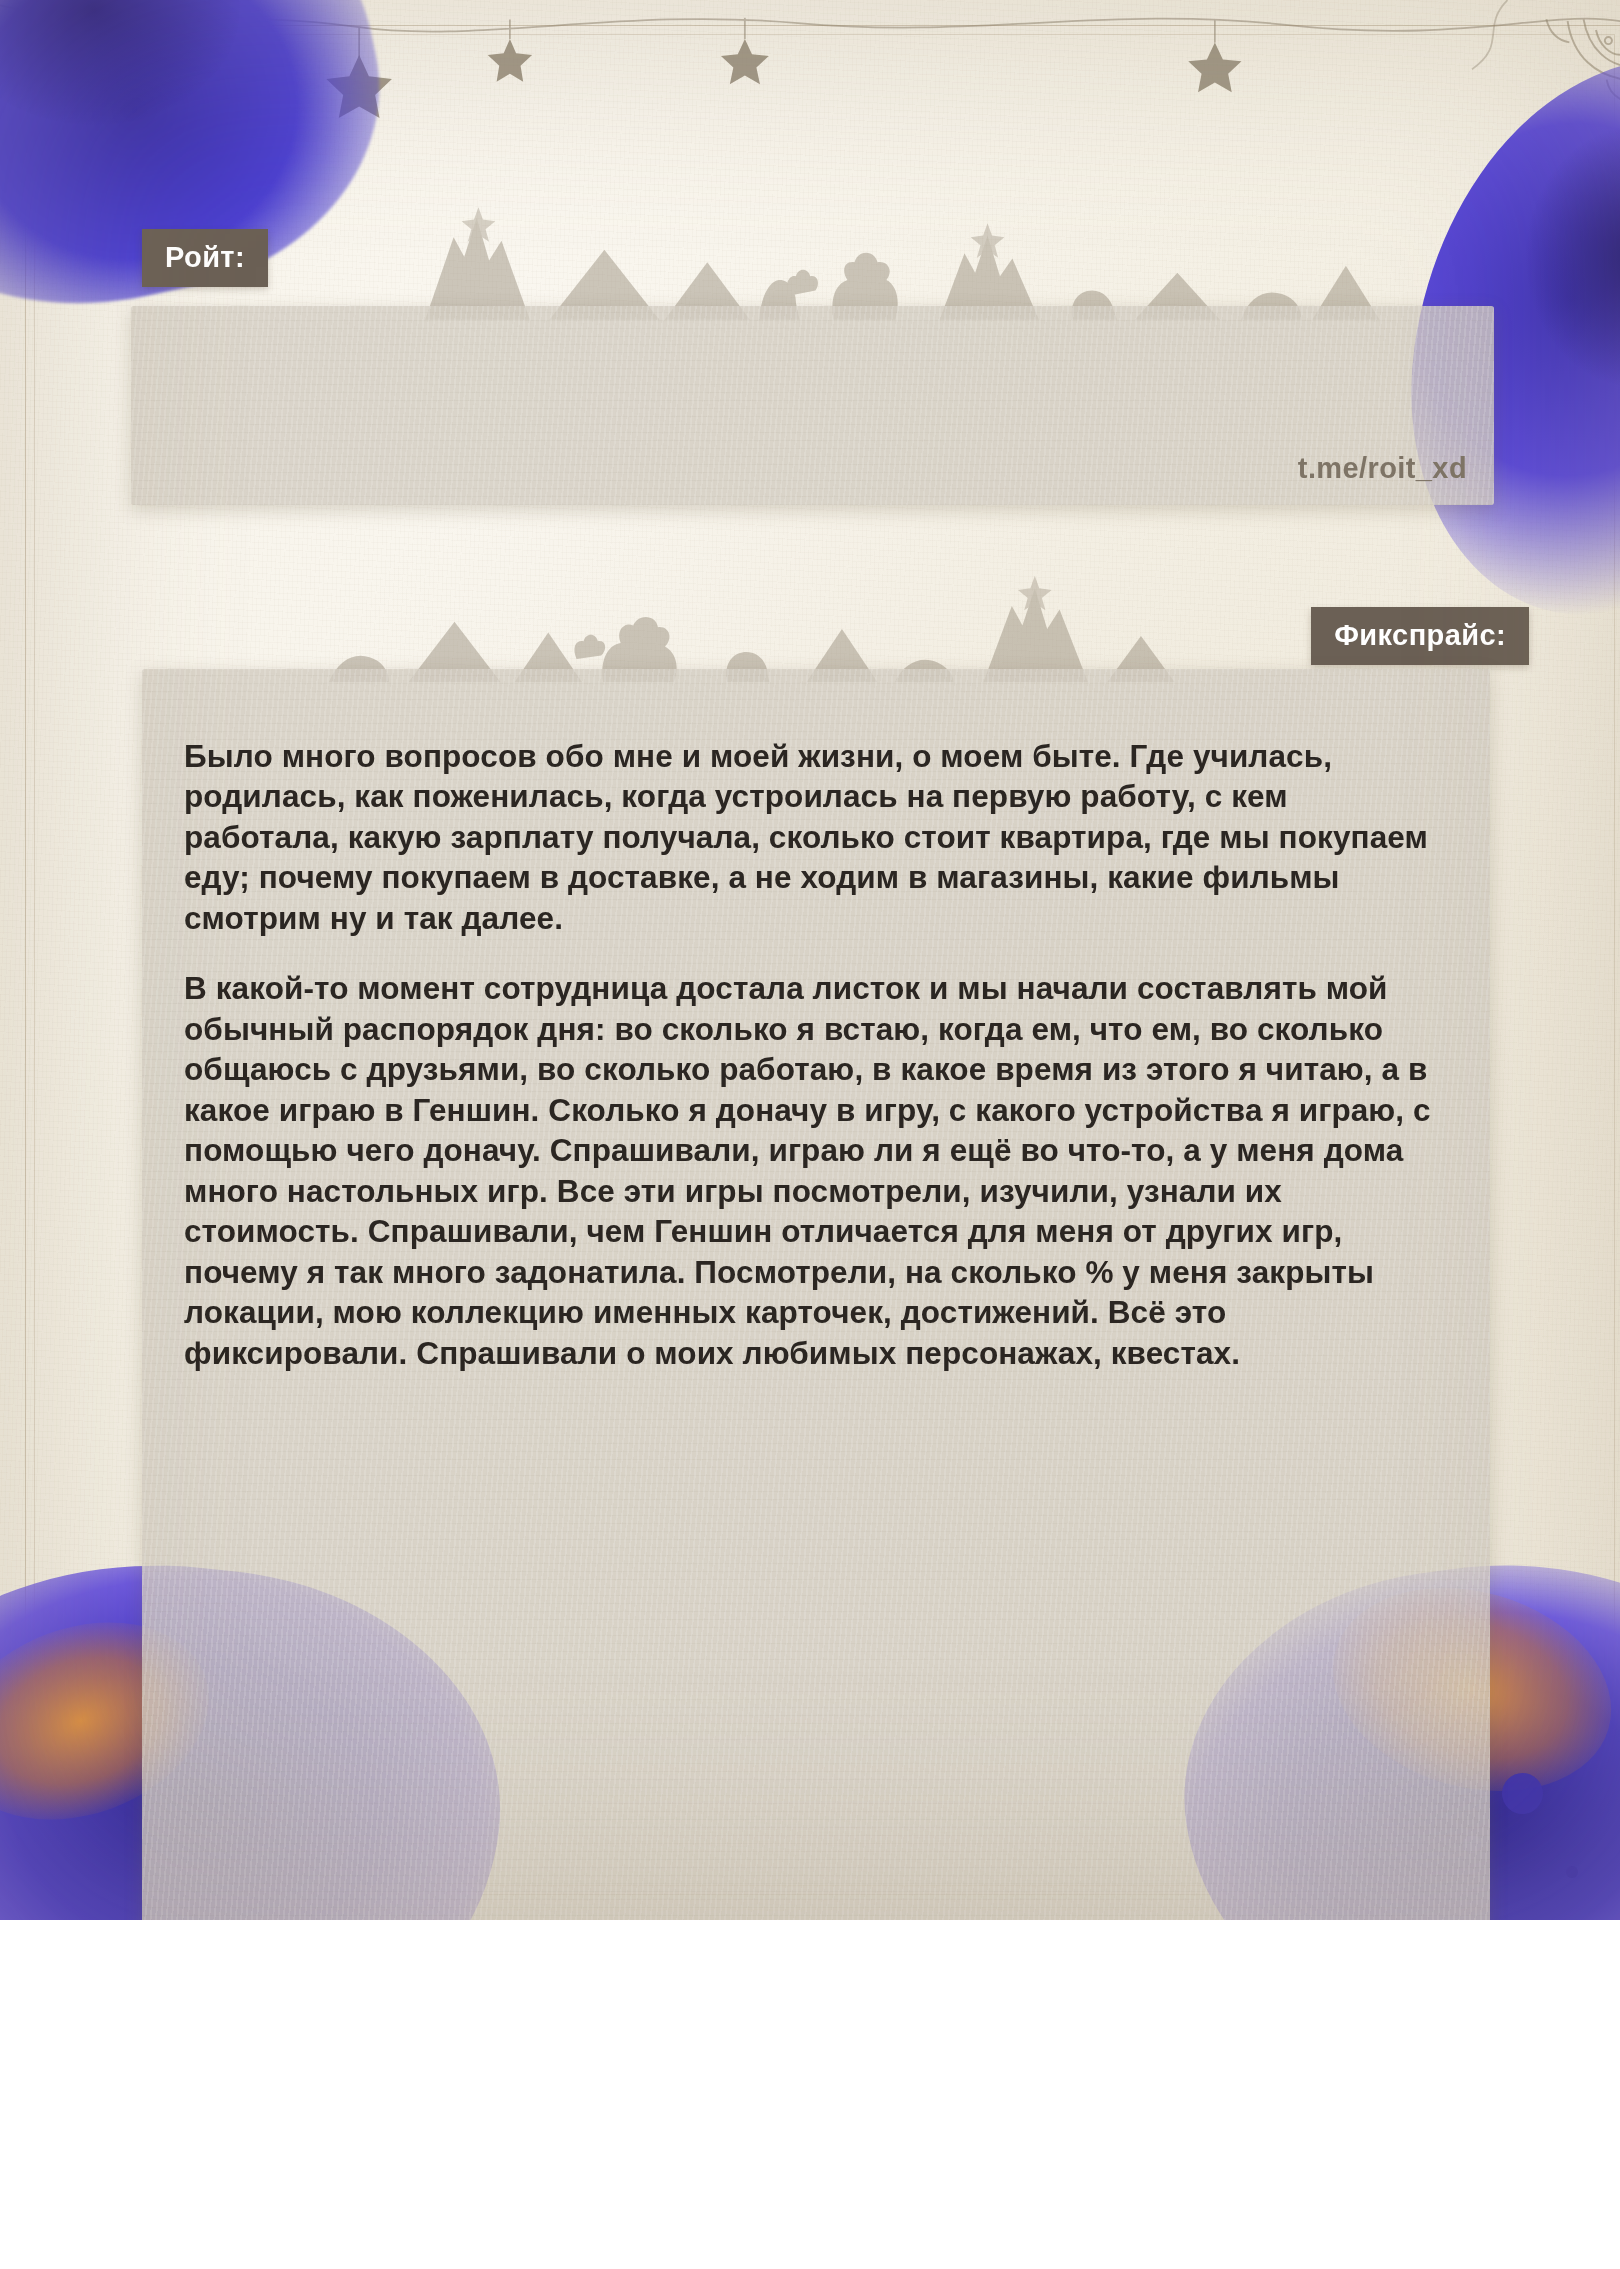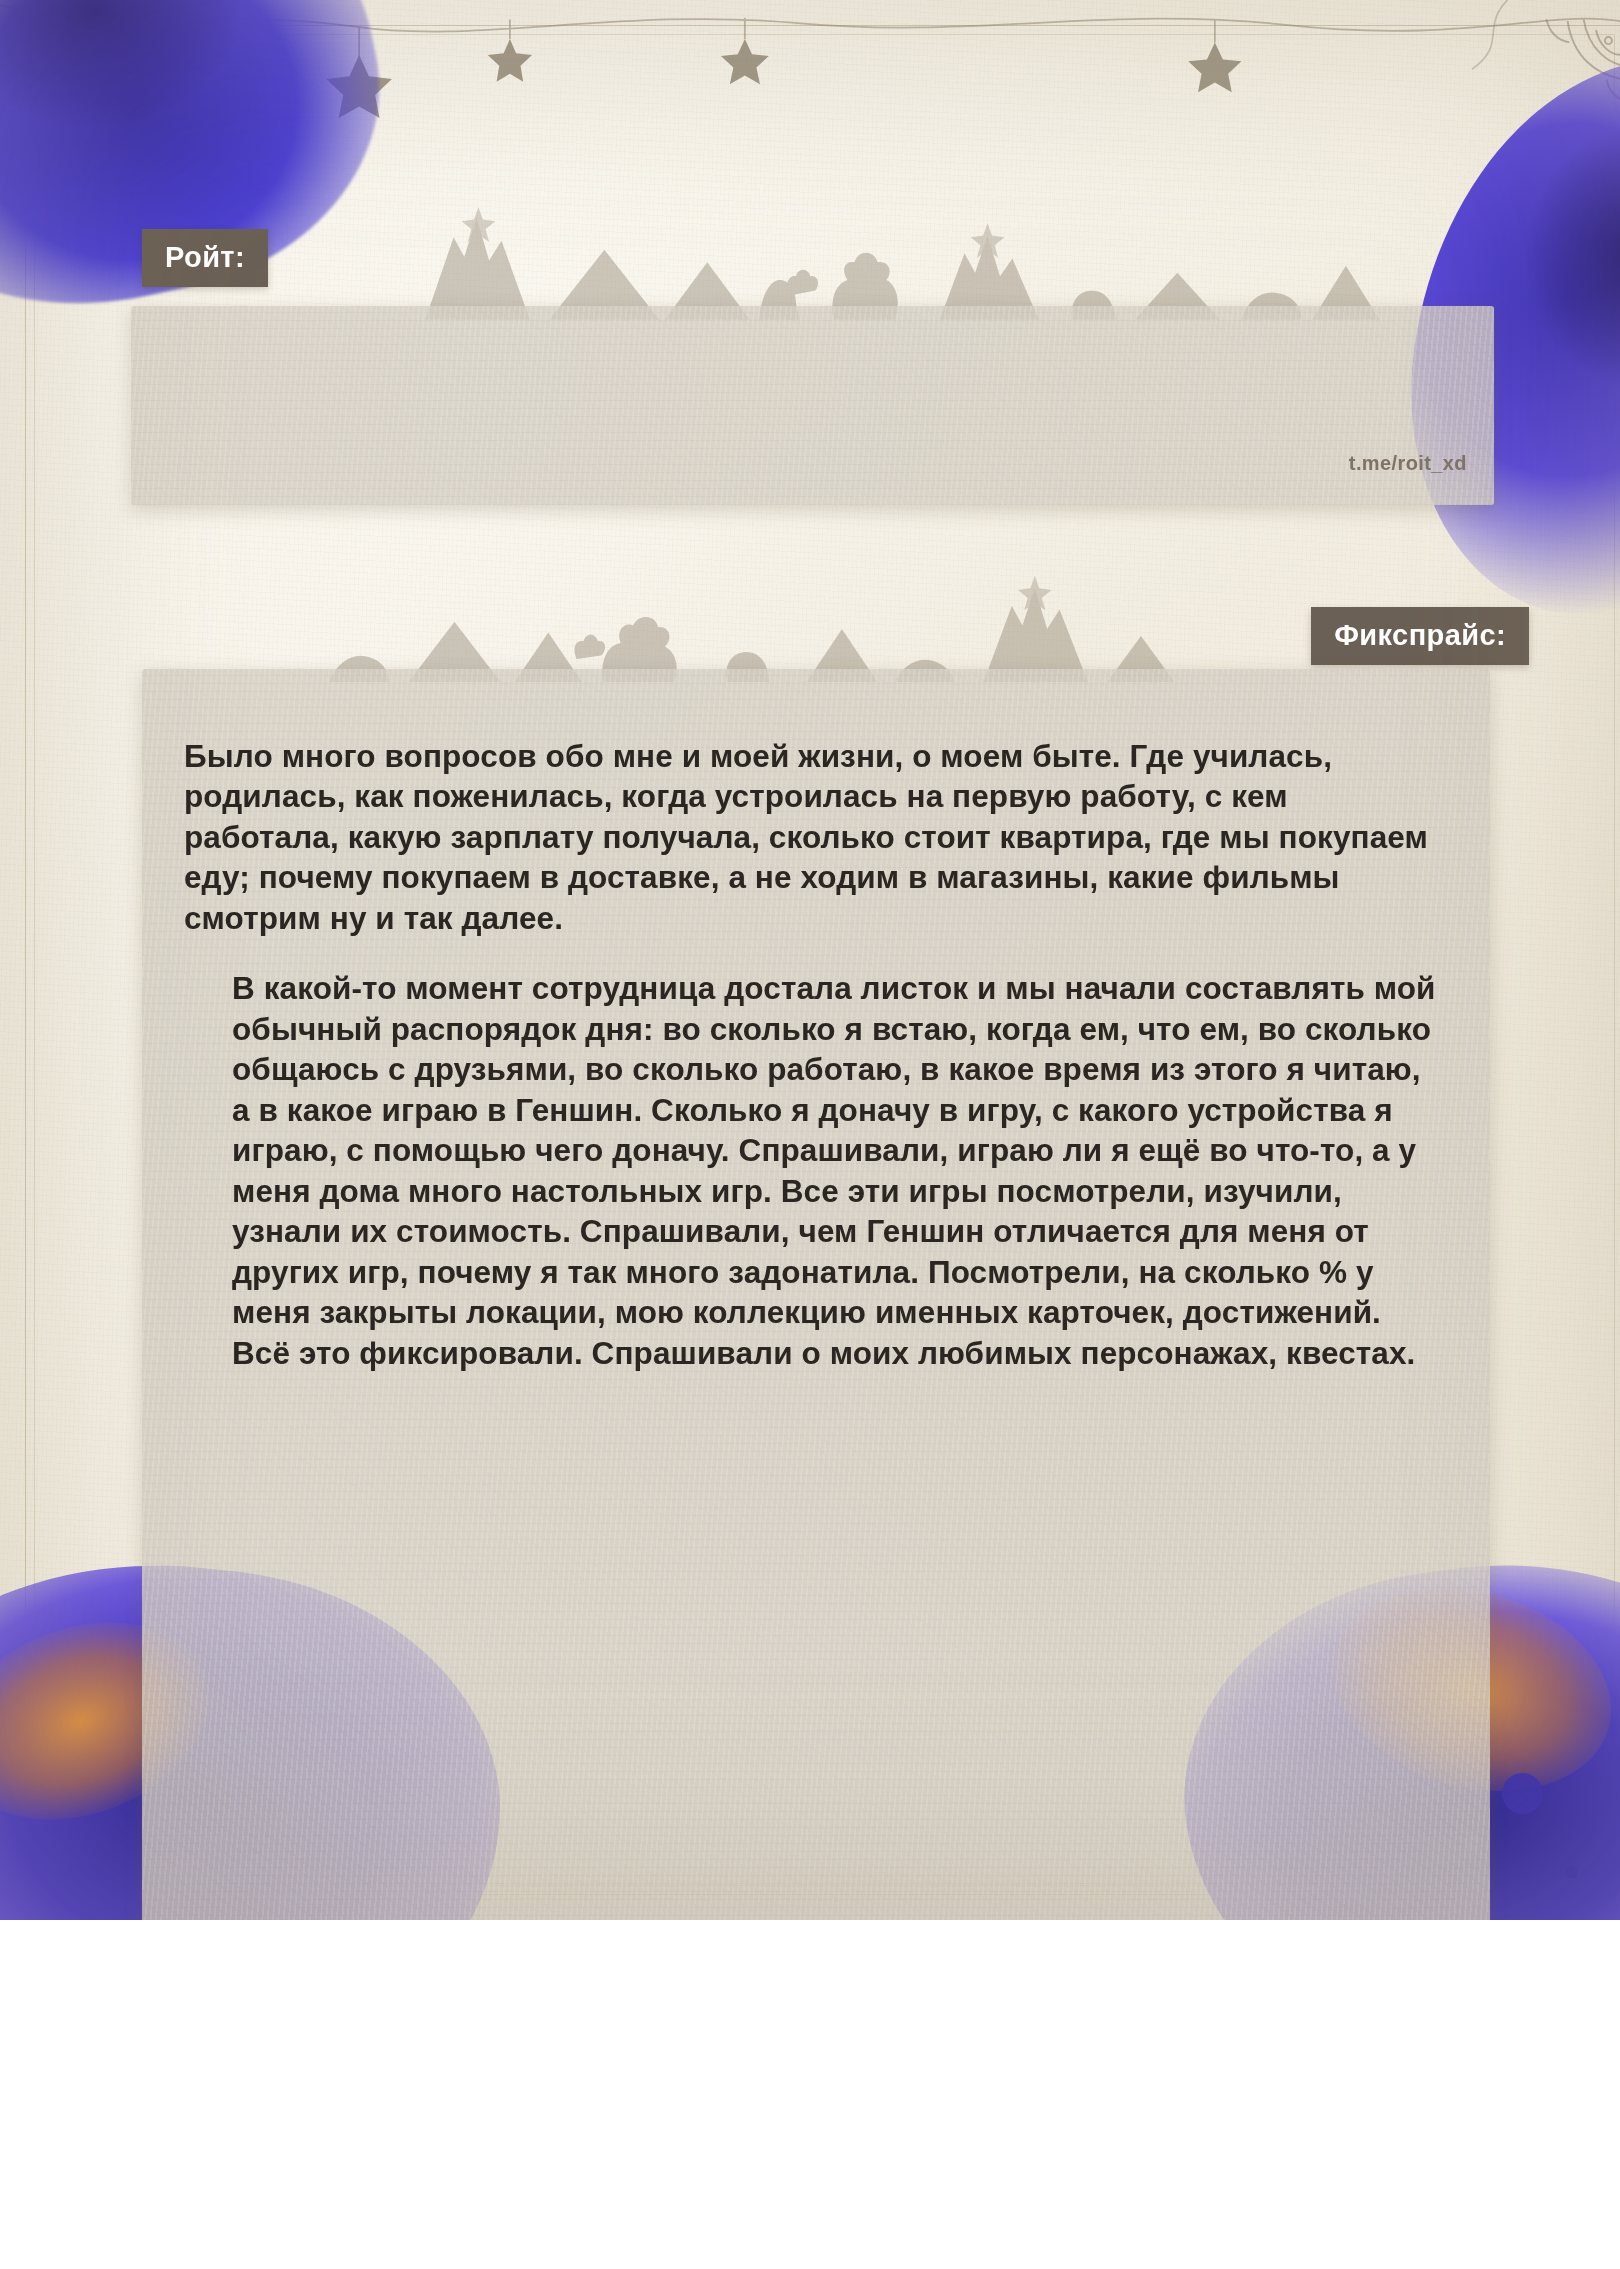--- a/index.html
+++ b/index.html
@@ -209,21 +209,21 @@
     width: 1241px;
     font-size: 37px;
     font-weight: bold;
     color: #2a2520;
     letter-spacing: 0.2px;
   }
   .watermark {
     position: absolute;
     right: 182px;
     top: 452px;
-    font-size: 20px;
+    font-size: 29px;
     font-weight: bold;
     color: #7e7466;
     letter-spacing: 0.4px;
   }
 
   .a-bubble {
     left: 142px;
     top: 669px;
     width: 1348px;
     height: 1463px;
@@ -233,21 +233,21 @@
     left: 184px;
     top: 736px;
     width: 1259px;
     font-size: 31.5px;
     line-height: 1.285;
     font-weight: bold;
     color: #2b2622;
     letter-spacing: 0.1px;
   }
   .a-text p { margin: 0 0 30px 0; }
-  .a-text p:last-child { margin-bottom: 0; margin-left: 48px; }
+  .a-text p:last-child { margin-bottom: 0; }
 </style>
 </head>
 <body>
 
 <div class="page">
 
   <div class="paper-texture"></div>
 
   <svg class="garland" viewBox="0 0 1828 160" xmlns="http://www.w3.org/2000/svg">
     <g fill="none" stroke="#8d8270" stroke-width="2" opacity="0.55">

